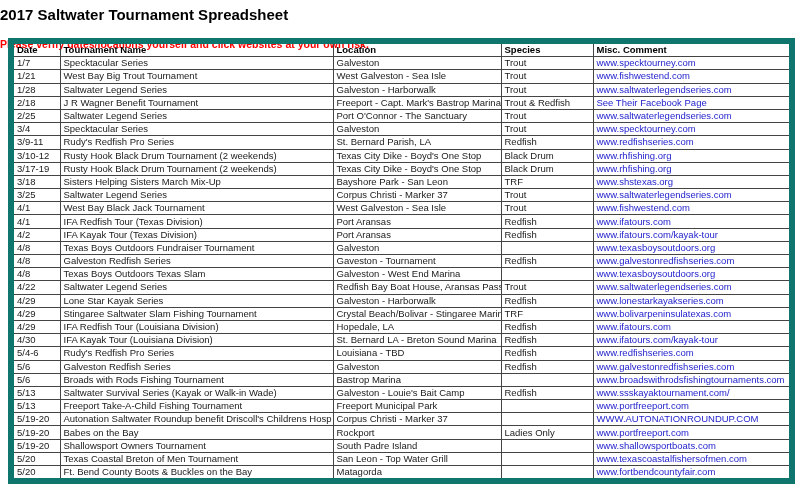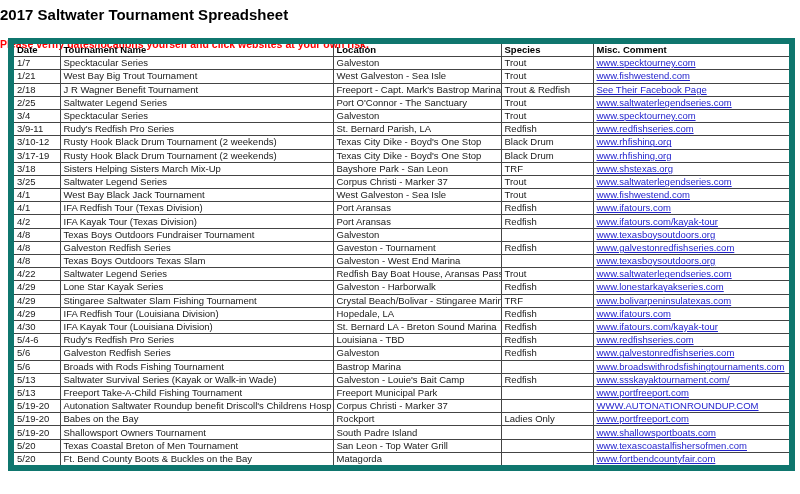--- a/index.html
+++ b/index.html
@@ -47,21 +47,20 @@
     vertical-align: middle;
     font-weight: normal;
     line-height: 12px;
   }
   table.sheet thead th {
     font-weight: bold;
     color: #000000;
   }
   a.weblink {
     color: #2323cd;
-    text-decoration: underline;
     cursor: pointer;
     margin-top: 25px;
   }
 </style>
 </head>
 <body>
 
 <div class="page-title">2017 Saltwater Tournament Spreadsheet</div>
 <div class="page-warning">Please verify dates/locations yourself and click websites at your own risk.</div>
 
@@ -92,20 +91,27 @@
   </tr>
 
   <tr>
     <td>1/21</td>
     <td>West Bay Big Trout Tournament</td>
     <td>West Galveston - Sea Isle</td>
     <td>Trout</td>
     <td><a class="weblink">www.fishwestend.com</a></td>
   </tr>
 
+  <tr>
+    <td>1/28</td>
+    <td>Saltwater Legend Series</td>
+    <td>Galveston - Harborwalk</td>
+    <td>Trout</td>
+    <td><a class="weblink">www.saltwaterlegendseries.com</a></td>
+  </tr>
 
 
   <tr>
     <td>2/18</td>
     <td>J R Wagner Benefit Tournament</td>
     <td>Freeport - Capt. Mark's Bastrop Marina</td>
     <td>Trout &amp; Redfish</td>
     <td><a class="weblink">See Their Facebook Page</a></td>
   </tr>
 

